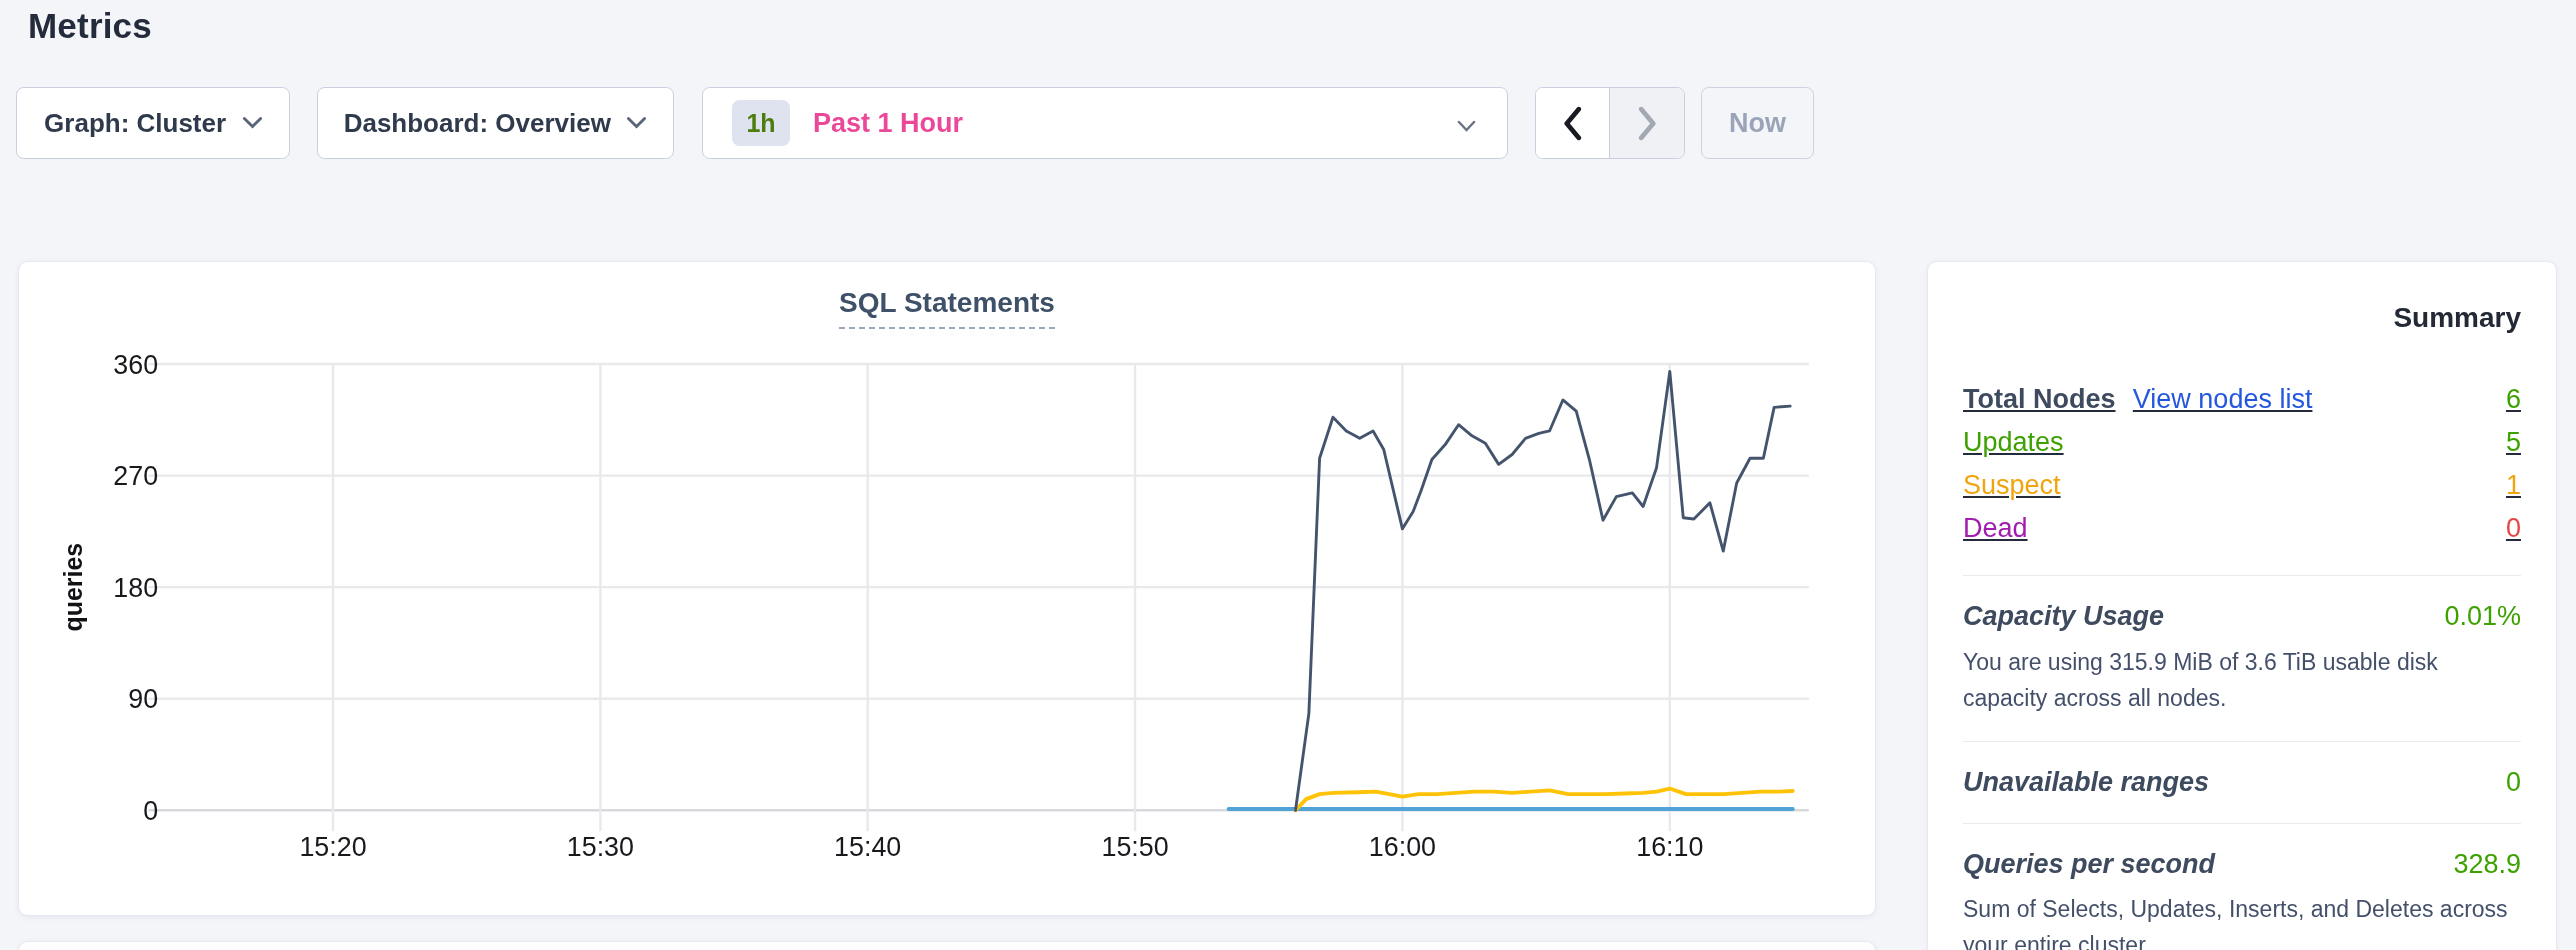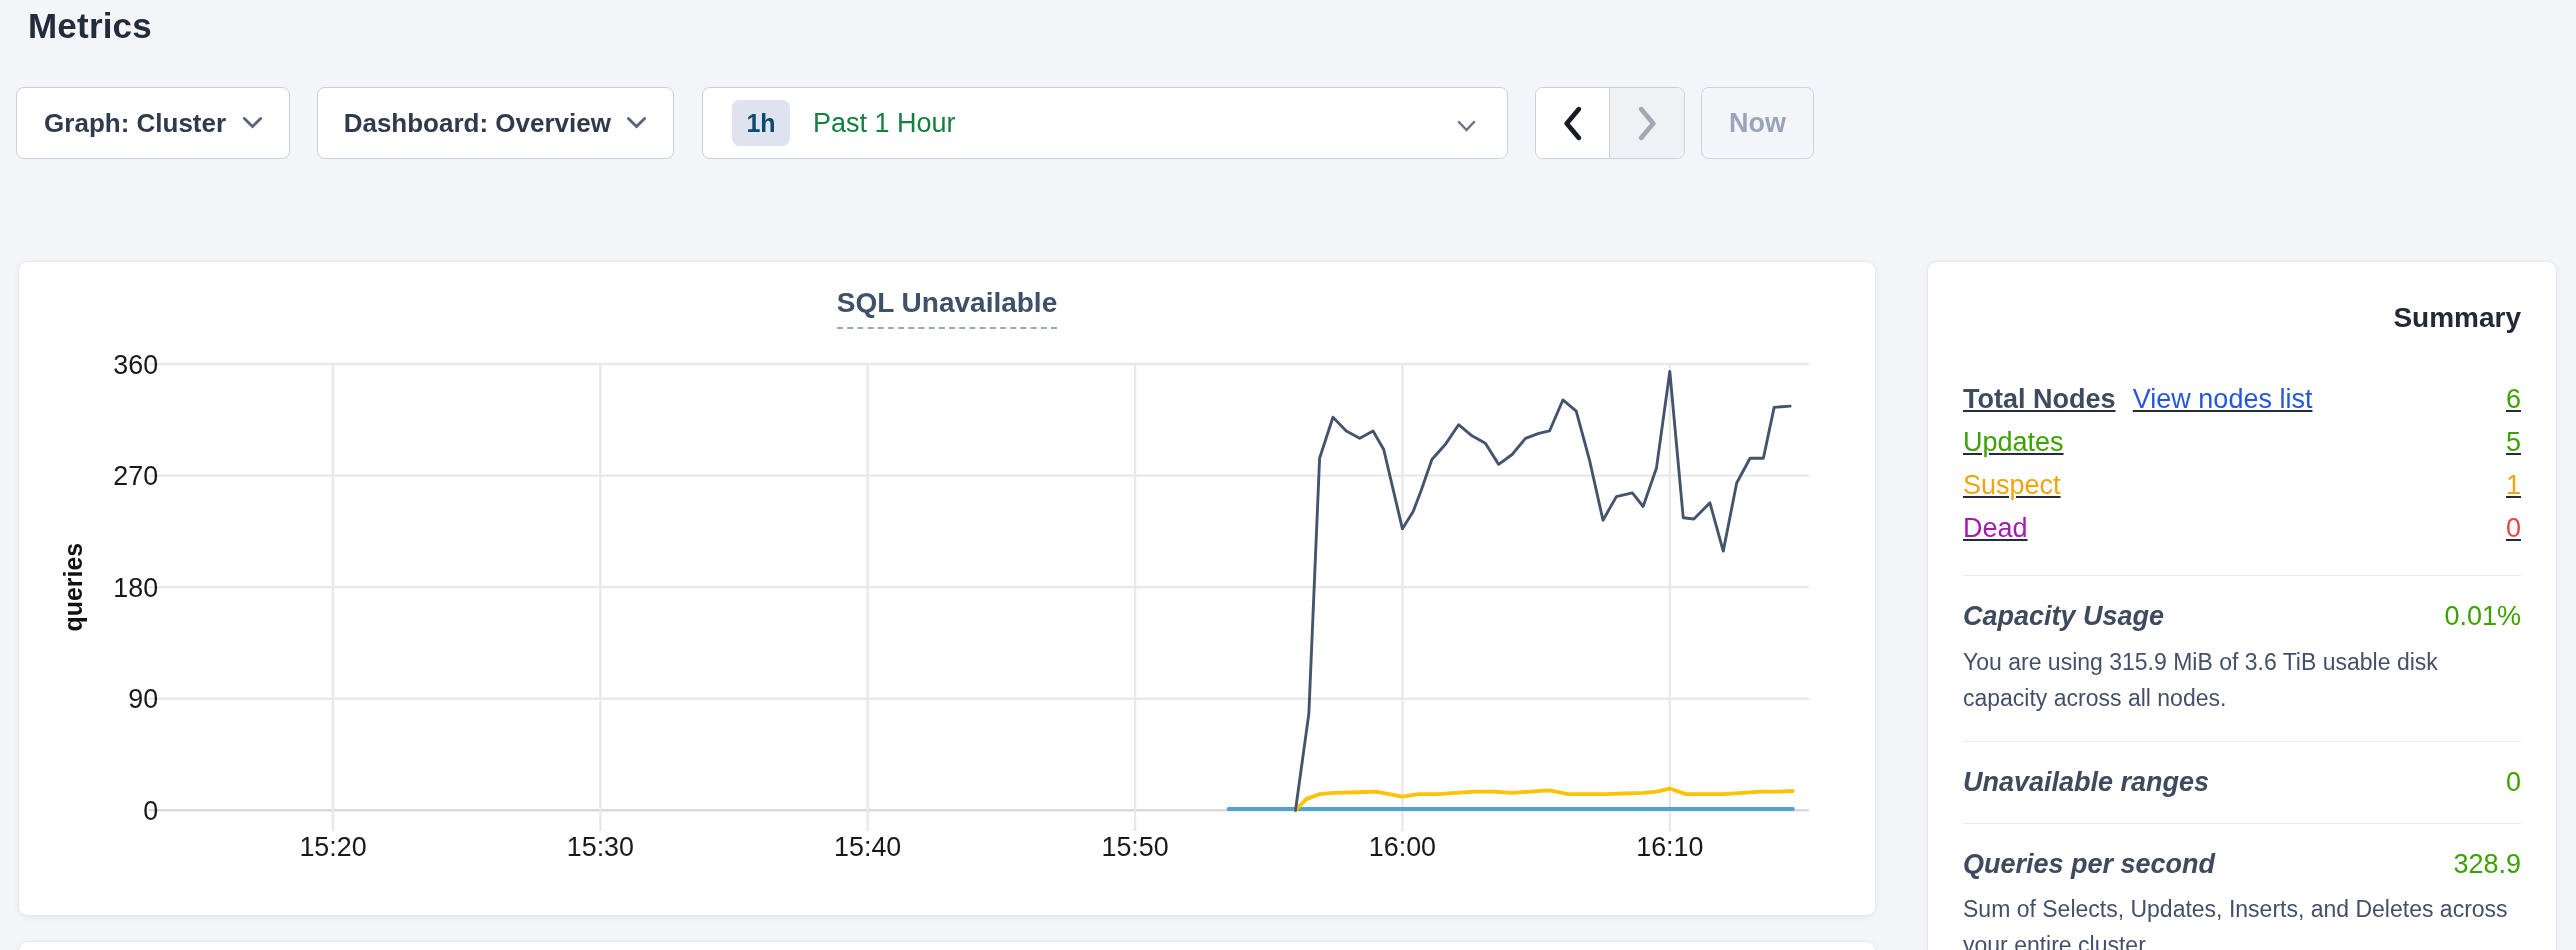--- a/index.html
+++ b/index.html
@@ -23,24 +23,24 @@
     background:#ffffff; border:1.9px solid #c9cfdf; border-radius:7.7px;
     display:flex; align-items:center; justify-content:center;
     cursor:pointer;
   }
   .tb-btn .lbl { font-size:26px; font-weight:700; color:#2f3a4d; }
   .tb-btn .chev { margin-left:15.4px; display:flex; align-items:center; }
   .dd-graph    { left:16.3px;  width:274px; }
   .dd-dash     { left:317px; width:357px; }
   .time-range  { left:702px; width:806px; justify-content:flex-start; padding:0 29px; }
   .time-badge {
-    background:#dfe3ef; color:#0c4a6e; font-weight:700; font-size:25px;
+    background:#dfe3ef; color:#4d7c0f; font-weight:700; font-size:25px;
     border-radius:7.7px; padding:8.6px 14.4px; margin-right:23px;
   }
-  .time-label { font-size:27px; font-weight:400; color:#15803d; }
+  .time-label { font-size:27px; font-weight:700; color:#ec4899; }
   .time-caret { position:absolute; right:31px; top:30px; }
   .pager { position:absolute; left:1535px; top:0; width:150px; height:72px;
     border:1.9px solid #c9cfdf; border-radius:7.7px; display:flex; background:#fff; overflow:hidden; }
   .pager-prev, .pager-next { width:50%; display:flex; align-items:center; justify-content:center; cursor:pointer; }
   .pager-prev { background:#ffffff; border-right:1.9px solid #c9cfdf; }
   .pager-next { background:#f0f1f4; }
   .now-btn {
     position:absolute; left:1701px; top:0; width:113px; height:72px;
     border:1.9px solid #ccd2e0; border-radius:7.7px; background:transparent;
     display:flex; align-items:center; justify-content:center;
@@ -128,21 +128,21 @@
     </div>
   </div>
 
   <div class="now-btn">
     <span>Now</span>
   </div>
 </div>
 
 <div class="card chart-card">
   <div class="chart-title-wrap">
-    <span class="chart-title">SQL Unavailable</span>
+    <span class="chart-title">SQL Statements</span>
   </div>
   <div class="chart-svg">
     <svg id="chart" width="1858" height="655" viewBox="0 0 1936 682">
         <line x1="135" y1="571.0" x2="1865" y2="571.0" stroke="#d7d9dd" stroke-width="2.5"></line>
         <text x="145" y="581" text-anchor="end" font-size="28" fill="#17191d">0</text>
         <line x1="135" y1="454.8" x2="1865" y2="454.8" stroke="#e9e9ec" stroke-width="2.5"></line>
         <text x="145" y="464.8" text-anchor="end" font-size="28" fill="#17191d">90</text>
         <line x1="135" y1="338.5" x2="1865" y2="338.5" stroke="#e9e9ec" stroke-width="2.5"></line>
         <text x="145" y="348.5" text-anchor="end" font-size="28" fill="#17191d">180</text>
         <line x1="135" y1="222.3" x2="1865" y2="222.3" stroke="#e9e9ec" stroke-width="2.5"></line>

